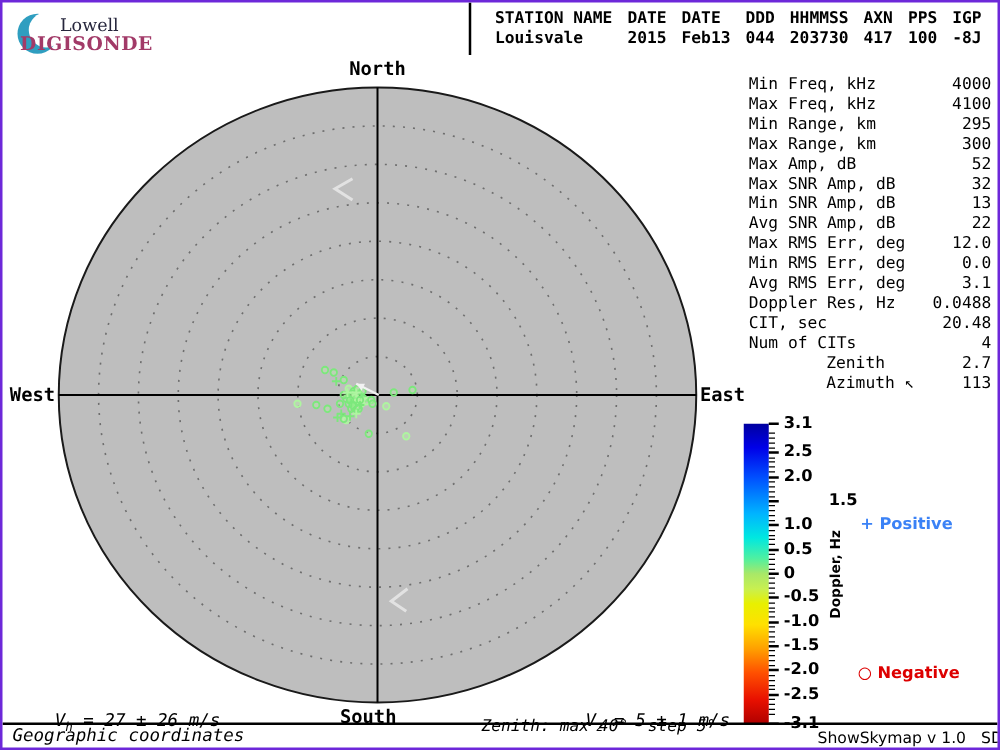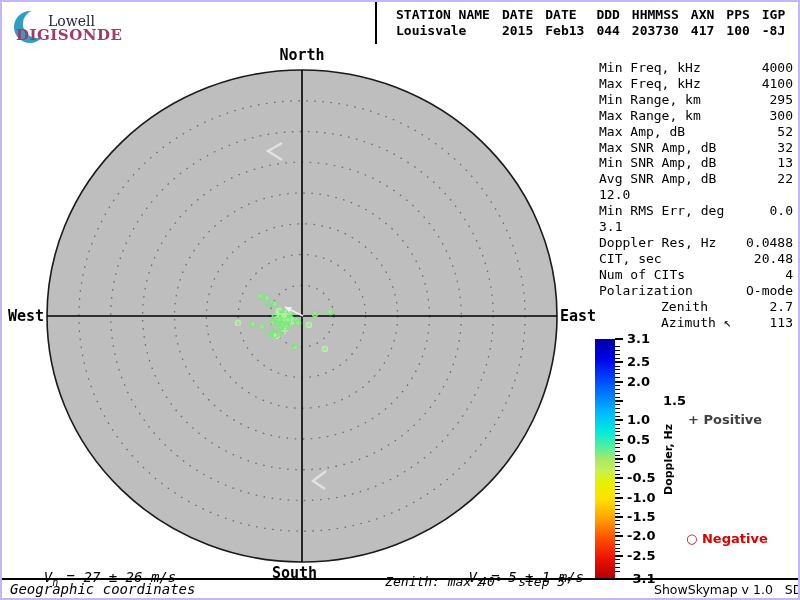--- a/index.html
+++ b/index.html
@@ -1,17 +1,17 @@
 <!DOCTYPE html>
 <html><head>
 <meta charset="utf-8">
 <style>
   html,body{margin:0;padding:0;background:#fff;}
   #page{position:relative;width:800px;height:600px;background:#ffffff;
-        border:2px solid #c4b5fd;box-sizing:border-box;overflow:hidden;
+        border:2px solid #6d28d9;box-sizing:border-box;overflow:hidden;
         font-family:"DejaVu Sans Mono",monospace;}
   .abs{position:absolute;}
 
   
   #logo{left:8px;top:5px;width:120px;height:38px;}
   #logo-lowell{left:46px;top:11px;font-family:"DejaVu Serif",serif;font-size:14px;color:#26263c;}
   #logo-digisonde{left:14px;top:24px;font-family:"DejaVu Serif",serif;font-weight:bold;
                   font-size:15px;color:#a23a68;letter-spacing:.5px;}
 
   
@@ -157,27 +157,26 @@
 
   <div id="stats" class="abs">
       <div class="srow"><span>Min Freq, kHz</span><span>4000</span></div>
       <div class="srow"><span>Max Freq, kHz</span><span>4100</span></div>
       <div class="srow"><span>Min Range, km</span><span>295</span></div>
       <div class="srow"><span>Max Range, km</span><span>300</span></div>
       <div class="srow"><span>Max Amp, dB</span><span>52</span></div>
       <div class="srow"><span>Max SNR Amp, dB</span><span>32</span></div>
       <div class="srow"><span>Min SNR Amp, dB</span><span>13</span></div>
       <div class="srow"><span>Avg SNR Amp, dB</span><span>22</span></div>
-      <div class="srow"><span>12.0</span></div>
+      <div class="srow"><span>Max RMS Err, deg</span><span>12.0</span></div>
       <div class="srow"><span>Min RMS Err, deg</span><span>0.0</span></div>
-      <div class="srow"><span>3.1</span></div>
+      <div class="srow"><span>Avg RMS Err, deg</span><span>3.1</span></div>
       <div class="srow"><span>Doppler Res, Hz</span><span>0.0488</span></div>
       <div class="srow"><span>CIT, sec</span><span>20.48</span></div>
       <div class="srow"><span>Num of CITs</span><span>4</span></div>
-      <div class="srow"><span>Polarization</span><span>O-mode</span></div>
       <div class="srow indent"><span>Zenith</span><span>2.7</span></div>
       <div class="srow indent"><span>Azimuth ↖</span><span>113</span></div>
     </div>
 
   <div id="lbl-north" class="abs dirlabel">North</div>
   <div id="lbl-south" class="abs dirlabel">South</div>
   <div id="lbl-west" class="abs dirlabel">West</div>
   <div id="lbl-east" class="abs dirlabel">East</div>
 
   <div id="colorbar" class="abs">
@@ -254,21 +253,21 @@
         <div class="cb-tick minor" style="top: 30.4677px;"></div>
         <div class="cb-tick minor" style="top: 26.5968px;"></div>
         <div class="cb-tick minor" style="top: 18.8548px;"></div>
         <div class="cb-tick minor" style="top: 14.9839px;"></div>
         <div class="cb-tick minor" style="top: 11.1129px;"></div>
         <div class="cb-tick minor" style="top: 7.24194px;"></div>
       </div>
   </div>
   <div id="cb-axis-label" class="abs">Doppler, Hz</div>
 
-  <div id="legend-positive" class="abs legend" style="color: #404040;">
+  <div id="legend-positive" class="abs legend" style="color: #3b82f6;">
     <span>+</span><span> </span><span>Positive</span>
   </div>
   <div id="legend-negative" class="abs legend" style="color: rgb(221, 0, 0);">
     <span>○</span><span> </span><span>Negative</span>
   </div>
 
   <div id="footer-vh" class="abs ital">
     <span>V</span><sub>h</sub><span> = 27 ± 26 m/s</span>
   </div>
   <div id="footer-vz" class="abs ital">

